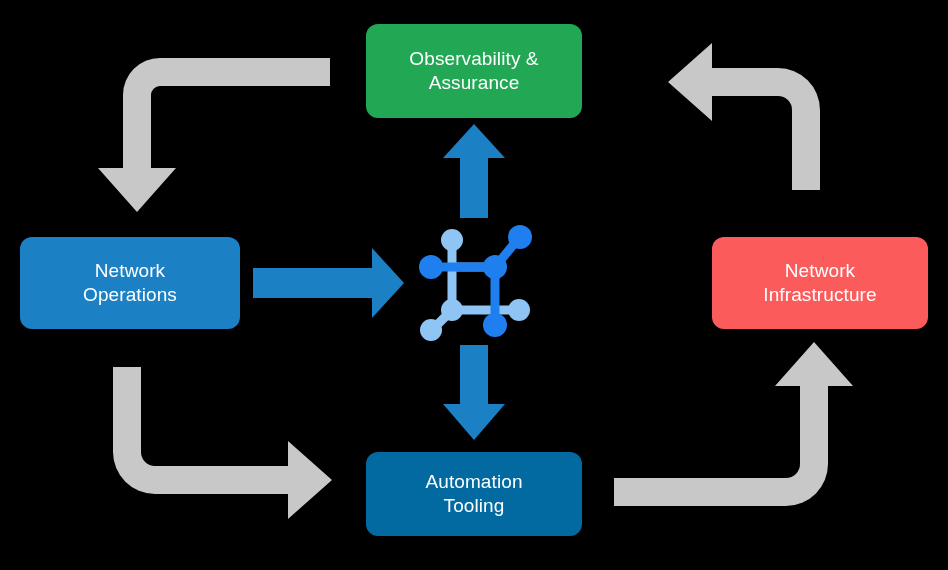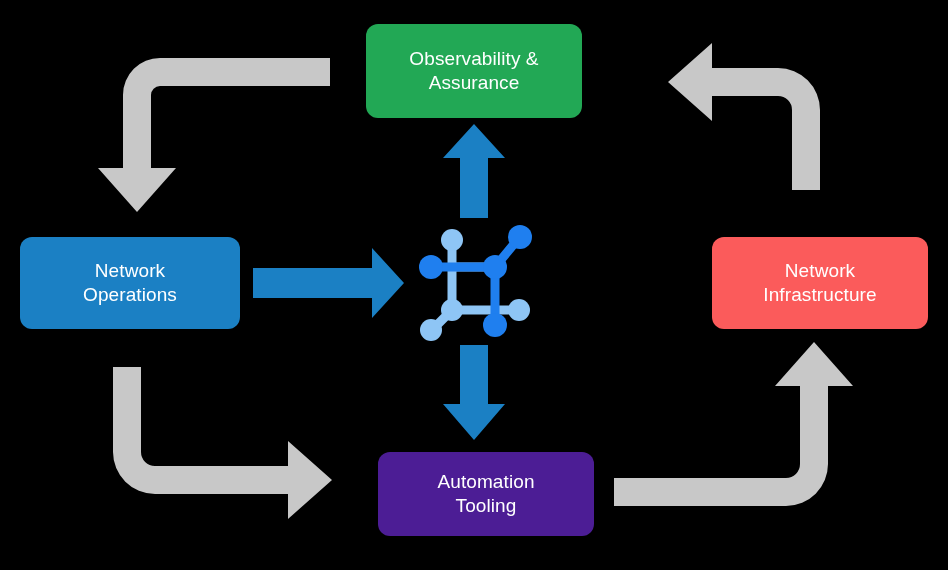--- a/index.html
+++ b/index.html
@@ -90,18 +90,18 @@
   <div class="node-box" id="box-operations" style="background: rgb(27, 128, 196);">
     <span class="node-label">Network
 Operations</span>
   </div>
 
   <div class="node-box" id="box-infrastructure" style="background: rgb(251, 91, 91);">
     <span class="node-label">Network
 Infrastructure</span>
   </div>
 
-  <div class="node-box" id="box-automation" style="background: #4c1d95; margin-left: 12px;">
+  <div class="node-box" id="box-automation" style="background: #0369a1;">
     <span class="node-label">Automation
 Tooling</span>
   </div>
 
 </div>
 
 </body></html>

